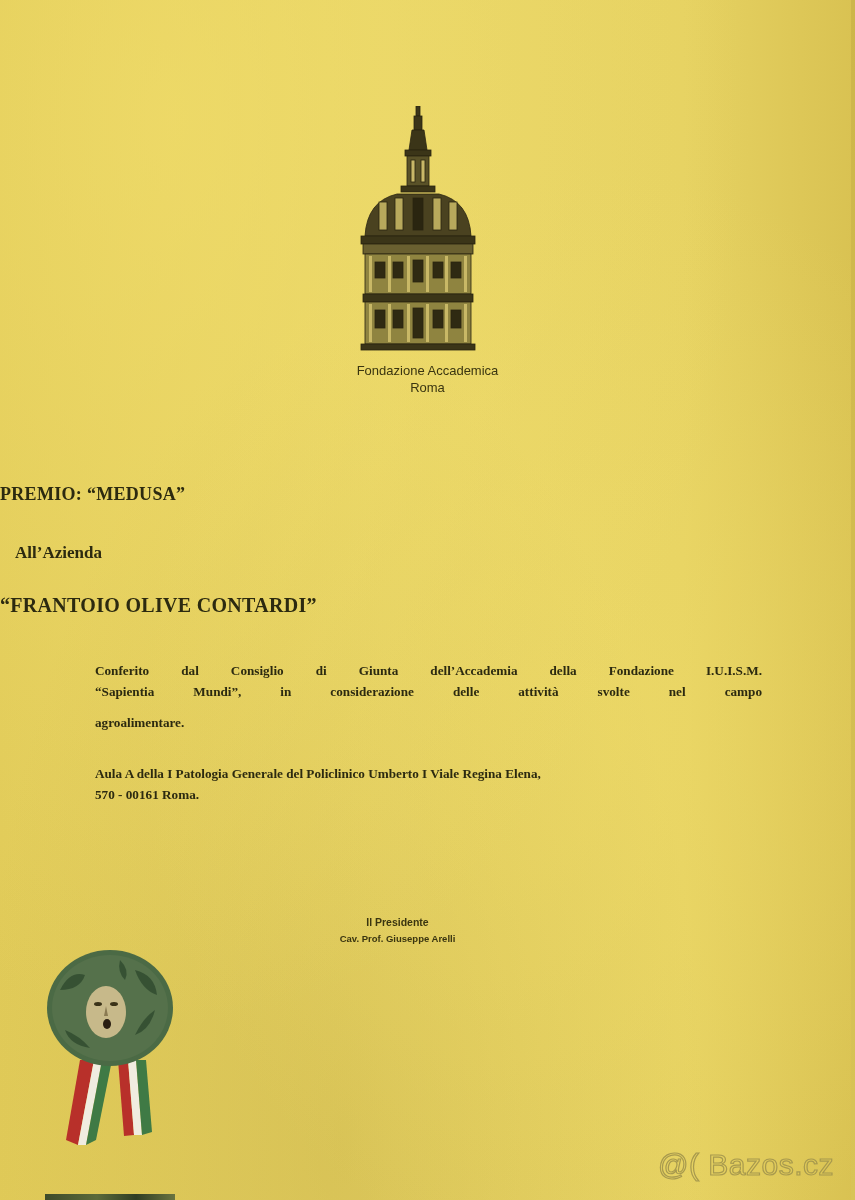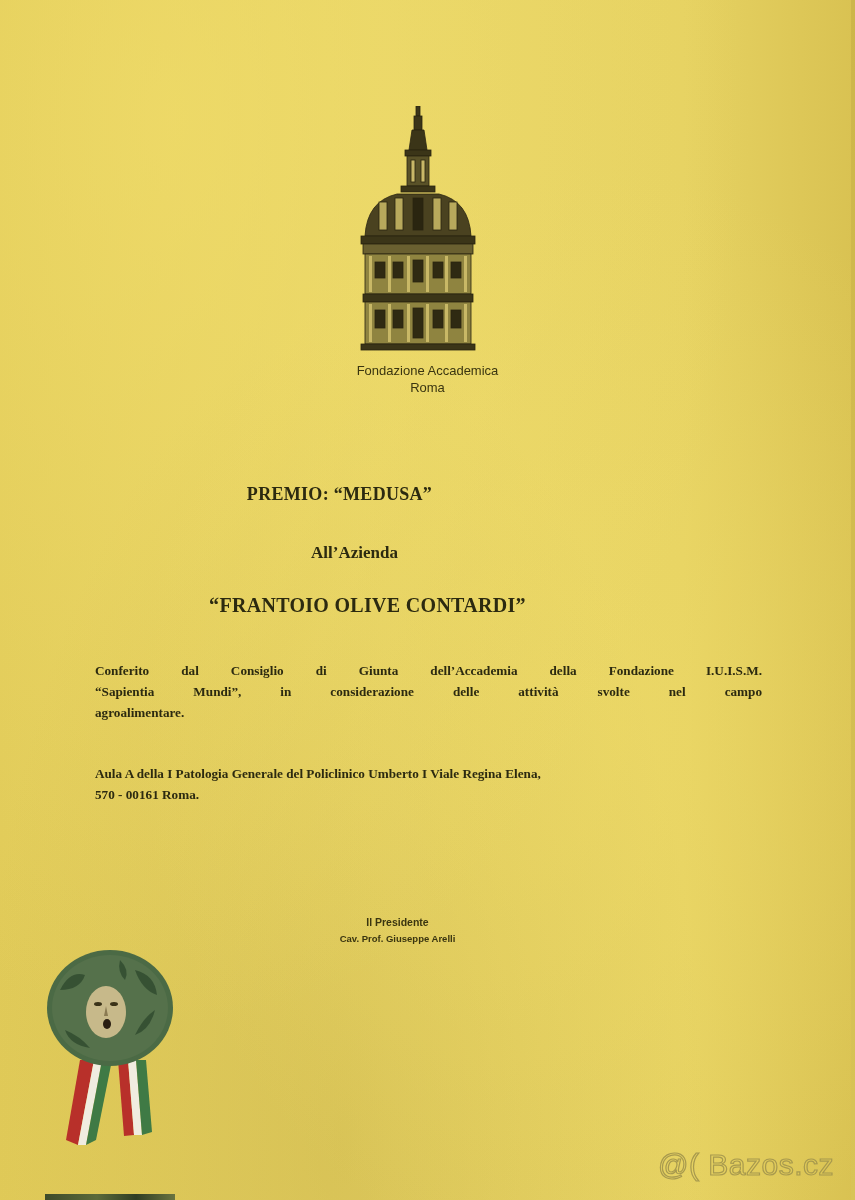--- a/index.html
+++ b/index.html
@@ -30,33 +30,33 @@
     .logo {
       position: absolute; left: 357px; top: 106px; width: 122px; height: 245px;
     }
     .foundation {
       position: absolute; left: 0; width: 855px; top: 362px;
       text-align: center;
       font-family: "Liberation Sans", sans-serif;
       font-size: 13px; line-height: 17px; color: #3a3510;
     }
     .centered {
-      position: absolute; left: 0; width: 679px; text-align: center;
+      position: absolute; left: 0; width: 679px; 
       font-weight: bold; color: #2c2a10;
     }
     .premio { top: 484px; font-size: 18px; letter-spacing: 0.3px; }
     .azienda { top: 543px; font-size: 17px; padding-left: 15px; }
-    .company { top: 594px; font-size: 20px; letter-spacing: 0.3px; margin-left: 28px; }
+    .company { top: 594px; font-size: 20px; letter-spacing: 0.3px; }
     .para {
       position: absolute; left: 95px; width: 667px; top: 660px;
       font-size: 13.2px; line-height: 21px; font-weight: bold;
       text-align: justify; color: #2c2a10;
     }
     .para span { display: block; text-align: justify; text-align-last: justify; }
-    .para span.last { text-align-last: left; }
+    .para span.last { text-align-last: left; margin-top: 10px; }
     .place {
       position: absolute; left: 95px; width: 680px; top: 763px;
       font-size: 13.2px; line-height: 21px; font-weight: bold; color: #2c2a10;
     }
     .place span { display: block; }
     .signer {
       position: absolute; left: 0; width: 795px; text-align: center;
       font-family: "Liberation Sans", sans-serif; font-weight: bold; color: #3a3510;
     }
     .sig-title { top: 916px; font-size: 10.5px; }

